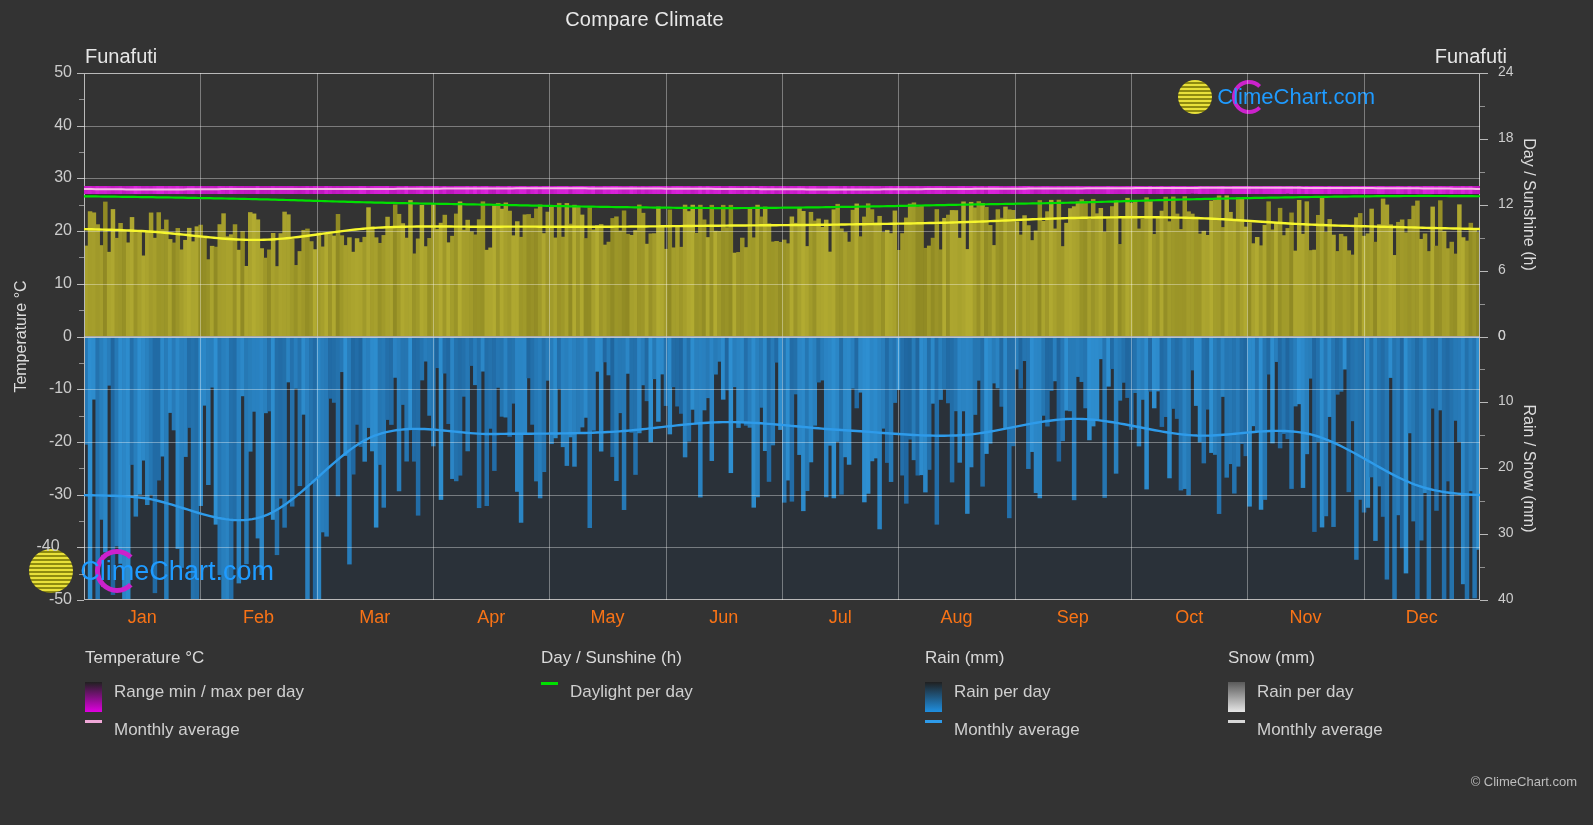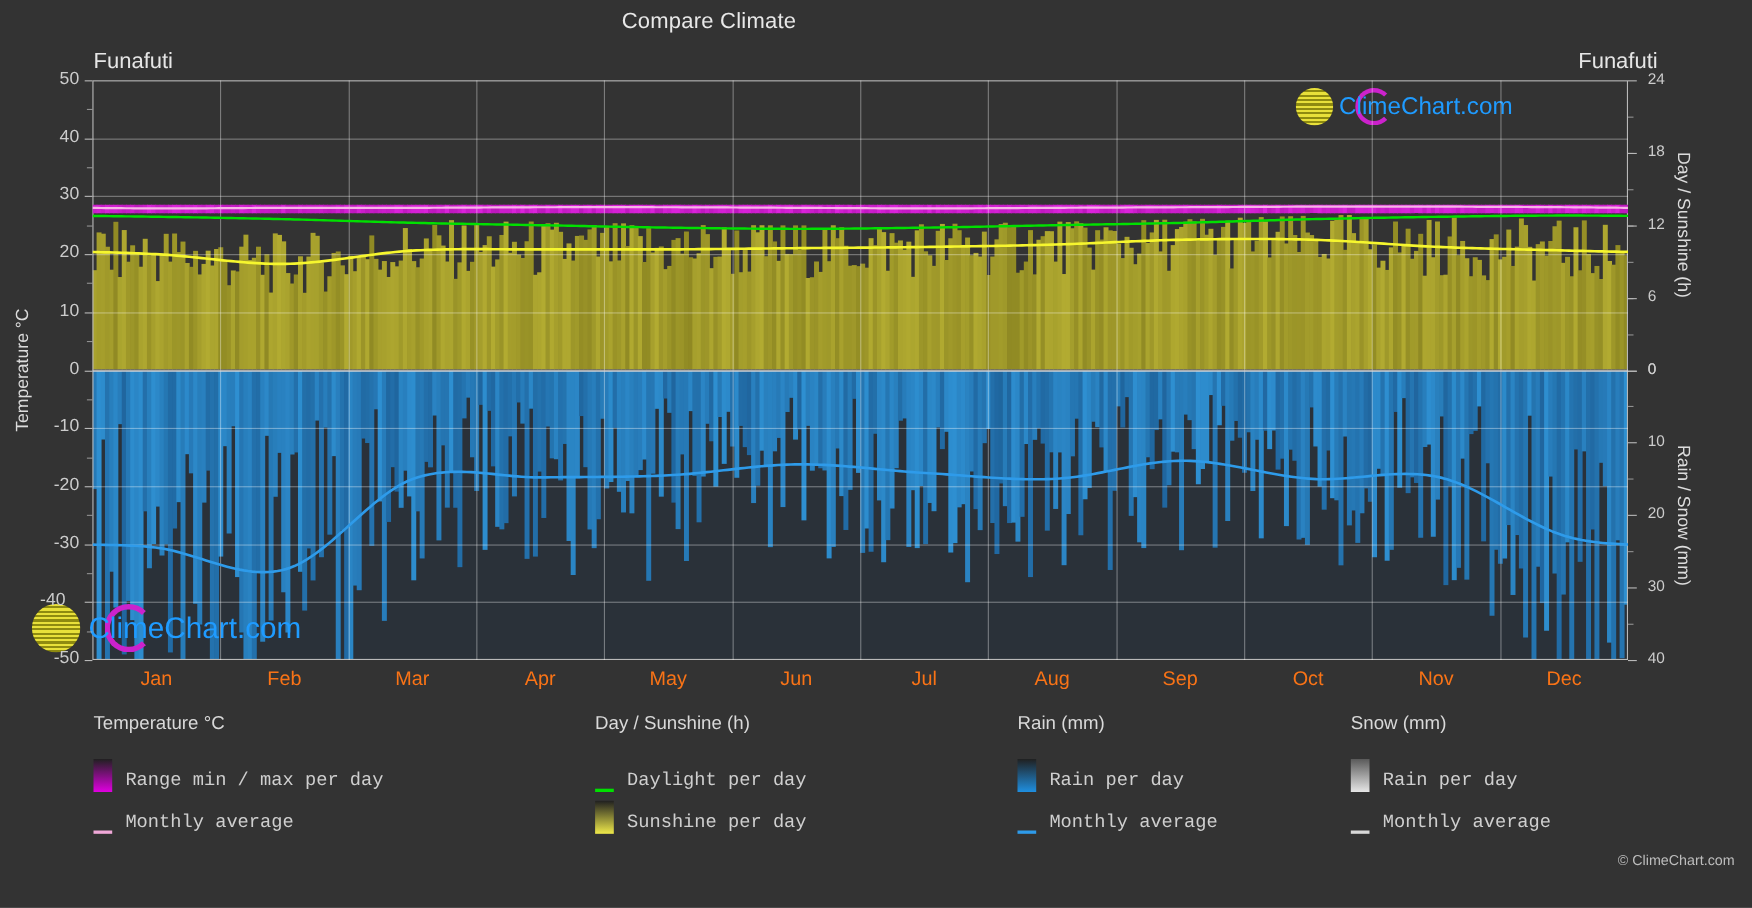--- a/index.html
+++ b/index.html
@@ -61,21 +61,21 @@
   #logo-top .txt{font-size:22px;margin-left:5px;}
   #logo-bottom{left:95px;top:549px;}
   #logo-bottom .arc{width:44px;height:44px;border-width:5px;}
   #logo-bottom .ball{width:44px;height:44px;}
   #logo-bottom .txt{font-size:27px;margin-left:7px;}
 
   
   #legend{position:absolute;left:0;top:648px;width:1593px;height:160px;}
   .lg-col{position:absolute;top:0;}
   .lg-head{font-size:17px;color:#d9d9d9;margin-bottom:14px;}
-  .lg-row{display:flex;align-items:flex-end;height:38px;font-family:Liberation Mono, monospace;}
+  .lg-row{display:flex;align-items:flex-start;height:38px;}
   .lg-row .lbl{font-size:17px;color:#cfcfcf;margin-left:12px;}
   .sw-box{width:17px;height:30px;display:inline-block;}
   .sw-line{width:22px;height:3px;display:inline-block;margin:0 0 0 0;}
   .sw-pad{width:17px;display:inline-flex;justify-content:center;}
   #copyright{position:absolute;right:16px;top:774px;font-size:13px;color:#bdbdbd;}
 </style>
 </head>
 <body>
 
 <div id="title">Compare Climate</div>
@@ -1333,24 +1333,20 @@
       </div>
     </div>
     <div class="lg-col" style="left: 541px;">
       <div class="lg-head">Day / Sunshine (h)</div>
       <div class="lg-row">
         <span class="sw-pad">
           <span class="sw-line" style="background: rgb(0, 224, 0);"></span>
         </span>
         <span class="lbl">Daylight per day</span>
       </div>
-      <div class="lg-row">
-        <span class="sw-box" style="background: linear-gradient(rgb(32, 32, 32), rgb(239, 233, 74));"></span>
-        <span class="lbl">Sunshine per day</span>
-      </div>
     </div>
     <div class="lg-col" style="left: 925px;">
       <div class="lg-head">Rain (mm)</div>
       <div class="lg-row">
         <span class="sw-box" style="background: linear-gradient(rgb(32, 32, 32), rgb(31, 143, 224));"></span>
         <span class="lbl">Rain per day</span>
       </div>
       <div class="lg-row">
         <span class="sw-pad">
           <span class="sw-line" style="background: rgb(46, 155, 234);"></span>

